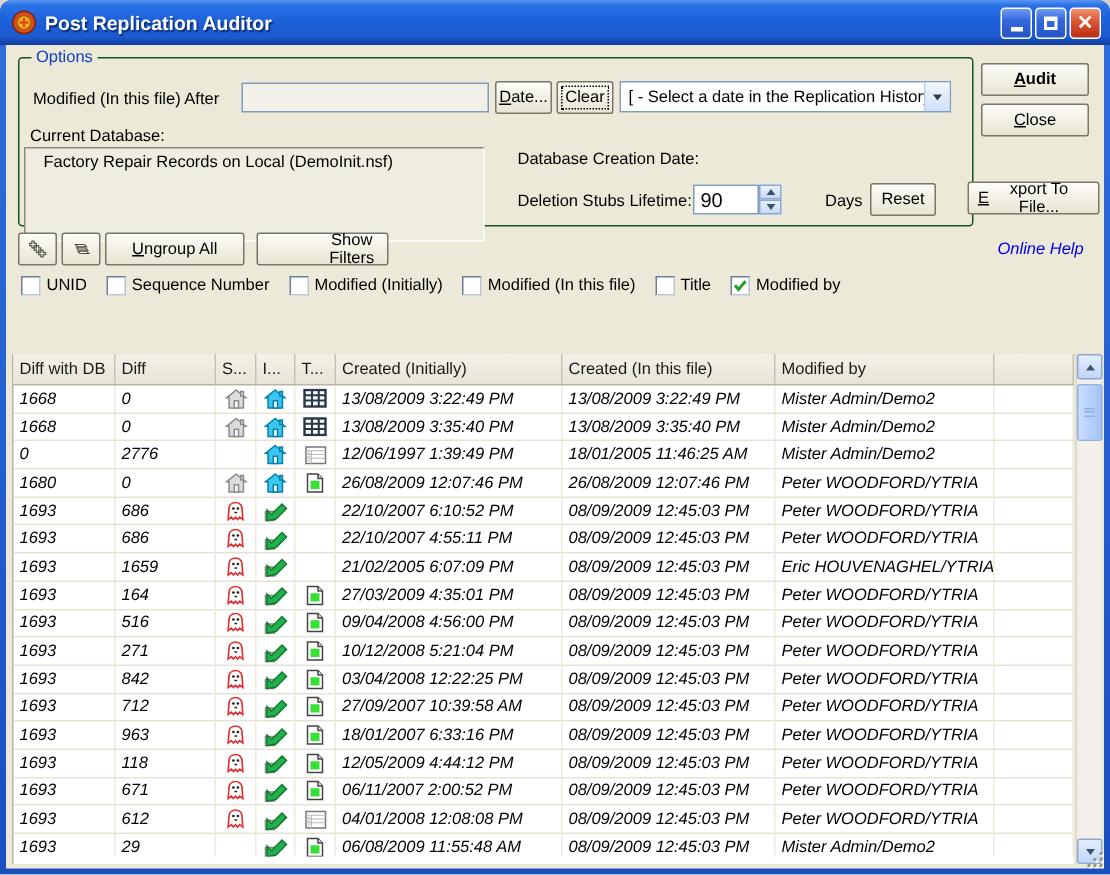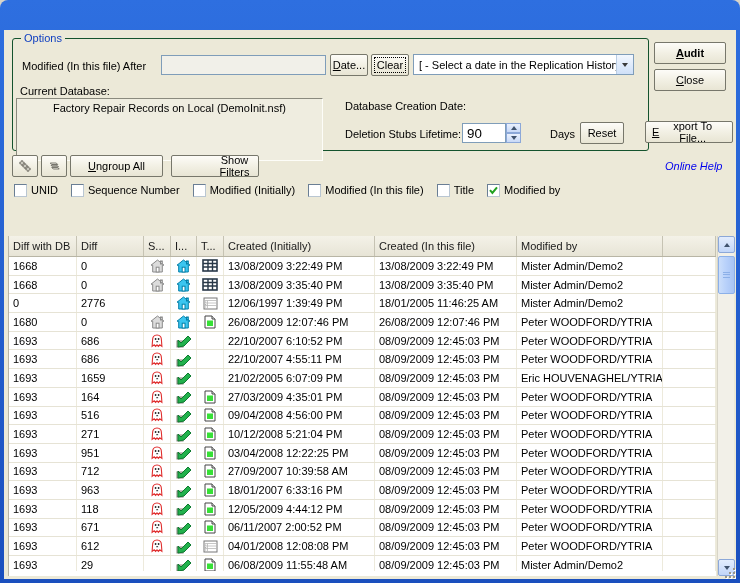--- a/index.html
+++ b/index.html
@@ -43,21 +43,21 @@
   .cb-item{display:flex;align-items:center;gap:4px;}
   .checkbox{width:13px;height:13px;background:#fff;border:1px solid;border-color:#6A7E94 #B9C6D2 #B9C6D2 #6A7E94;display:flex;align-items:center;justify-content:center;}
   
   .groupbar{position:absolute;left:2px;top:173px;right:2px;height:33px;background:#ABA89B;border:1px solid #98958A;}
   .grouphint{position:absolute;left:10px;top:5px;width:372px;height:21px;background:#DCDACD;color:#9B988D;
     display:flex;align-items:center;padding-left:6px;}
   
   .table-area{position:absolute;left:4px;top:206px;width:708px;height:340px;background:#fff;border-left:1px solid #B8B5A5;}
   .thead{display:flex;height:21px;background:linear-gradient(180deg,#F4F2E8,#E7E4D6);border-bottom:1px solid #B8B5A5;}
   .th{display:flex;align-items:center;padding-left:4px;border-right:1px solid #C6C3B3;white-space:nowrap;overflow:hidden;color:#1A1A1A;}
-  .tbody{height:314px;overflow:hidden;}
+  .tbody{height:314px;overflow:hidden;font-style:italic;}
   .tr{display:flex;height:18.7px;border-bottom:1px solid #E6E3D5;}
   .td{display:flex;align-items:center;padding-left:4px;border-right:1px solid #EDEADC;white-space:nowrap;overflow:hidden;}
   .td.icon-cell{justify-content:center;padding-left:0;}
   .cicon{display:inline-flex;align-items:center;justify-content:center;}
   
   .vscroll{position:absolute;right:2px;top:206px;width:17px;height:340px;background:#F2F0E8;border-left:1px solid #D8D5C8;}
   .sb-btn{position:absolute;left:0;width:17px;height:17px;border:1px solid #8CA8D8;border-radius:2px;
     background:linear-gradient(180deg,#E3EDFD,#C2D6F9);display:flex;align-items:center;justify-content:center;}
   .sb-up{top:0;}
   .sb-down{bottom:0;}
@@ -69,39 +69,58 @@
   .grip{position:absolute;right:1px;bottom:1px;width:12px;height:12px;}
   .grip i{position:absolute;width:2px;height:2px;background:#9A978A;box-shadow:1px 1px 0 #fff;}
   u{text-decoration:underline;}
   .bold{font-weight:bold;}
   .label{white-space:nowrap;}
 </style>
 </head>
 <body>
 
 <div class="window">
+  <div class="titlebar">
+    <svg class="app-icon" viewBox="0 0 18 18">
+      <circle cx="9" cy="9" r="7.5" fill="#D94A1E" stroke="#7A2408"></circle>
+      <circle cx="9" cy="9" r="4.5" fill="#F7B21E" stroke="#B06A00"></circle>
+      <path d="M6 9 h6 M9 6 v6" stroke="#D94A1E" stroke-width="1.6"></path>
+    </svg>
+    <span class="title-text">Post Replication Auditor</span>
+    <span class="caption-buttons">
+      <span class="cap-btn">
+          <span class="minimize-glyph"></span>
+        </span>
+      <span class="cap-btn">
+          <span class="maximize-glyph"></span>
+        </span>
+      <span class="cap-btn close">
+          <span class="close-glyph">✕</span>
+        </span>
+    </span>
+  </div>
 
   <div class="client">
 
     <div class="groupbox">
       <span class="groupbox-legend">Options</span>
     </div>
     <span class="abs label" style="left:18px;top:30px;">Modified (In this file) After</span>
     <input class="abs edit" style="left: 157px; top: 25px; width: 165px; height: 20px; background: rgb(241, 240, 233);" value="">
     <button class="abs btn" style="left:326px;top:24px;width:38px;height:22px;"><u>D</u>ate...</button>
     <button class="abs btn focused" style="left:367px;top:24px;width:38px;height:22px;">Clear</button>
     <div class="abs combo" style="left:409px;top:24px;width:221px;height:21px;">
       <span class="combo-value">[ - Select a date in the Replication History</span>
       <span class="combo-arrow-btn">
           <span class="tri-down"></span>
         </span>
     </div>
 
     <span class="abs label" style="left:16px;top:55px;">Current Database:</span>
-    <div class="abs sunken" style="left:12px;top:68px;width:307px;height:63px;padding:3px 22px;text-align:center;">
+    <div class="abs sunken" style="left:12px;top:68px;width:307px;height:63px;padding:3px 12px;">
       <span>Factory Repair Records on Local (DemoInit.nsf)</span>
     </div>
 
     <span class="abs label" style="left:341px;top:70px;">Database Creation Date:</span>
 
     <span class="abs label" style="left:341px;top:98px;">Deletion Stubs Lifetime:</span>
     <input class="abs edit" style="left: 458px; top: 93px; width: 44px; height: 20px; padding-left: 4px;" value="90">
     <div class="abs spinner" style="left:502px;top:93px;height:20px;">
       <span class="spin-btn">
           <span class="tri-up-s"></span>
@@ -503,21 +522,21 @@
                 </svg>
               </span>
             </div>
             <div class="td" style="width: 151px;">10/12/2008 5:21:04 PM</div>
             <div class="td" style="width: 142px;">08/09/2009 12:45:03 PM</div>
             <div class="td" style="width: 146px;">Peter WOODFORD/YTRIA</div>
             <div class="td" style="width: 53px;"></div>
           </div>
           <div class="tr">
             <div class="td" style="width: 68px;">1693</div>
-            <div class="td" style="width: 67px;">951</div>
+            <div class="td" style="width: 67px;">842</div>
             <div class="td icon-cell" style="width: 27px;">
               <span class="cicon">
                 <svg width="14" height="14" viewBox="0 0 14 14">
                   <path d="M7 1 C3.6 1 2.6 3.4 2.6 5.8 L2.1 12.4 L4.2 10.8 L5.6 12.4 L7 10.8 L8.4 12.4 L9.8 10.8 L11.9 12.4 L11.4 5.8 C11.4 3.4 10.4 1 7 1 Z" fill="#FFFFFF" stroke="#E03030" stroke-width="1.1"></path>
                   <circle cx="5.6" cy="5" r="0.9" fill="#222"></circle>
                   <circle cx="8.6" cy="5" r="0.9" fill="#222"></circle>
                   <rect x="6.3" y="7.2" width="1.8" height="1" fill="#222"></rect>
                 </svg>
               </span>
             </div>

